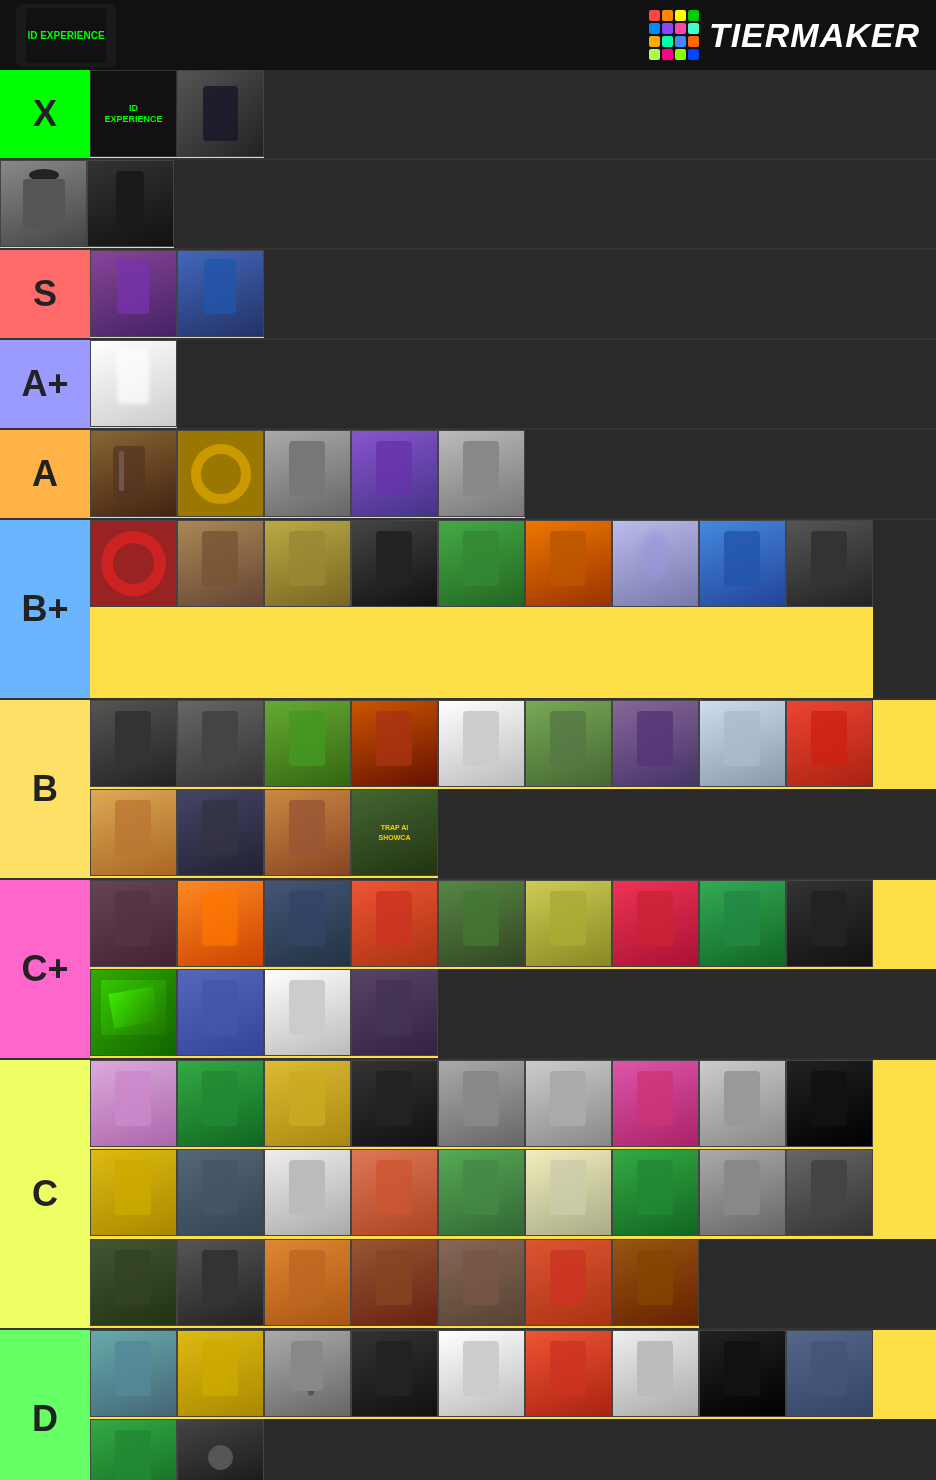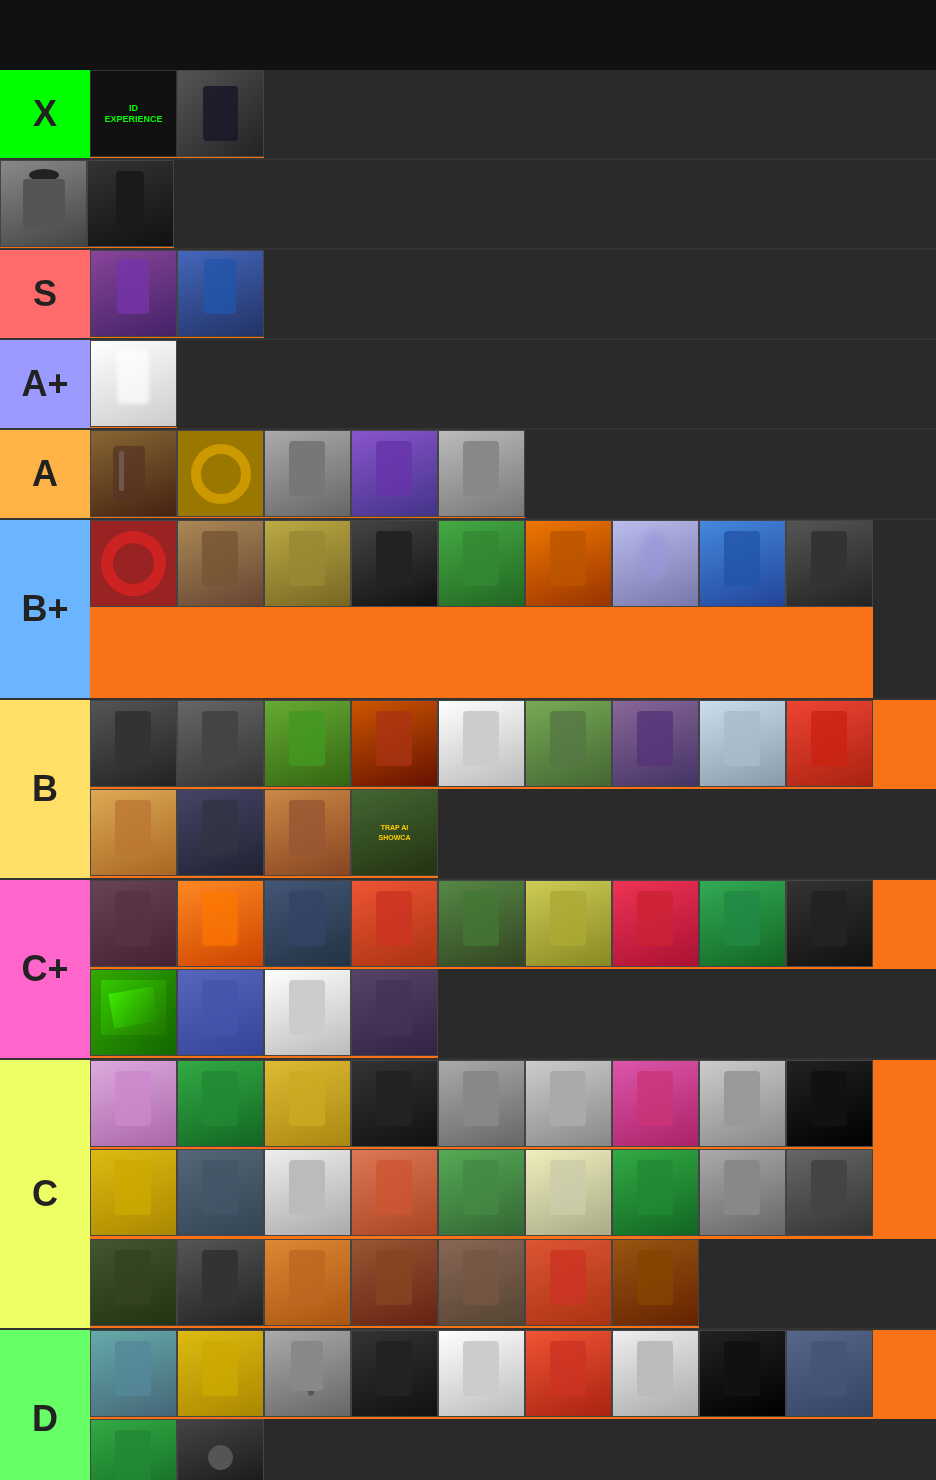--- a/index.html
+++ b/index.html
@@ -28,21 +28,21 @@
       justify-content: center;
       font-size: 36px;
       font-weight: bold;
       color: #222;
       flex-shrink: 0;
     }
     .tier-items {
       display: flex;
       flex-wrap: wrap;
       flex: 1;
-      background: #f97316;
+      background: #fde047;
     }
     
     .tier-x    { background: #00ff00; }
     .tier-ss   { background: #00ffff; }
     .tier-s    { background: #ff6b6b; }
     .tier-aplus { background: #9b9bff; }
     .tier-a    { background: #ffb347; }
     .tier-bplus { background: #6bb5ff; }
     .tier-b    { background: #ffe066; }
     .tier-cplus { background: #ff66cc; }
@@ -75,20 +75,48 @@
       height: 11px;
       border-radius: 2px;
     }
   </style>
 </head>
 <body>
 
 <div>
 
   <div class="header">
+    <div style="display:flex;align-items:center;background:#1a1a1a;padding:4px 10px;border-radius:6px;">
+      <div style="background:#111;width:80px;height:55px;display:flex;align-items:center;justify-content:center;border-radius:4px;overflow:hidden;">
+        <div style="text-align:center;">
+          <div style="color:#00ff00;font-size:10px;font-weight:bold;">ID EXPERIENCE</div>
+        </div>
+      </div>
+    </div>
+    <div class="tiermaker-logo" style="margin-left:auto;display:flex;align-items:center;gap:10px;">
+      <div class="dots-grid">
+        <div class="dot" style="background:#ff4444;"></div>
+        <div class="dot" style="background:#ff8800;"></div>
+        <div class="dot" style="background:#ffff00;"></div>
+        <div class="dot" style="background:#00cc00;"></div>
+        <div class="dot" style="background:#0088ff;"></div>
+        <div class="dot" style="background:#8844ff;"></div>
+        <div class="dot" style="background:#ff44aa;"></div>
+        <div class="dot" style="background:#44ffcc;"></div>
+        <div class="dot" style="background:#ffaa00;"></div>
+        <div class="dot" style="background:#00ffaa;"></div>
+        <div class="dot" style="background:#4488ff;"></div>
+        <div class="dot" style="background:#ff6600;"></div>
+        <div class="dot" style="background:#aaff44;"></div>
+        <div class="dot" style="background:#ff0088;"></div>
+        <div class="dot" style="background:#88ff00;"></div>
+        <div class="dot" style="background:#0044ff;"></div>
+      </div>
+      <div style="color:white;font-size:34px;font-weight:900;letter-spacing:1px;font-style:italic;text-transform:uppercase;">TiERMAKER</div>
+    </div>
   </div>
 
   <div class="tier-row">
     <div class="tier-label tier-x">X</div>
     <div class="tier-items">
 
       <div class="char" style="background:#111;border:1px solid #333;">
         <div style="width:100%;height:100%;display:flex;align-items:center;justify-content:center;flex-direction:column;">
           <div style="color:#00ff00;font-size:9px;font-weight:bold;text-align:center;line-height:1.2;">ID<br>EXPERIENCE</div>
         </div>

